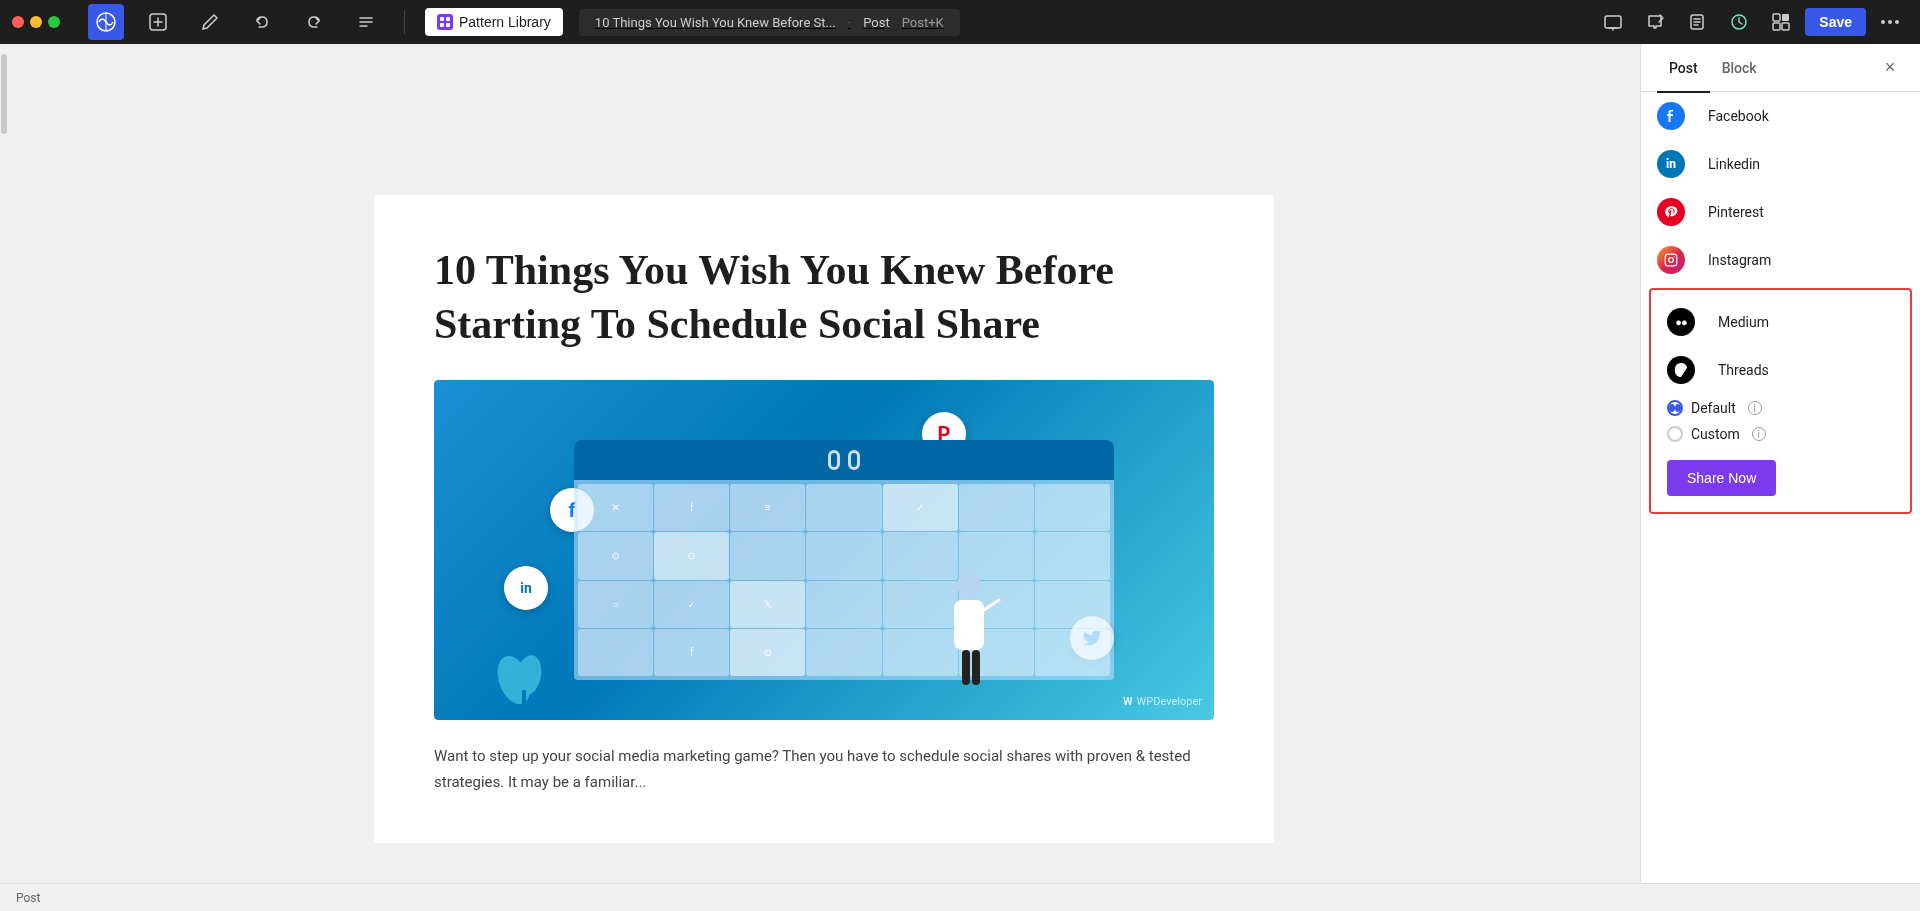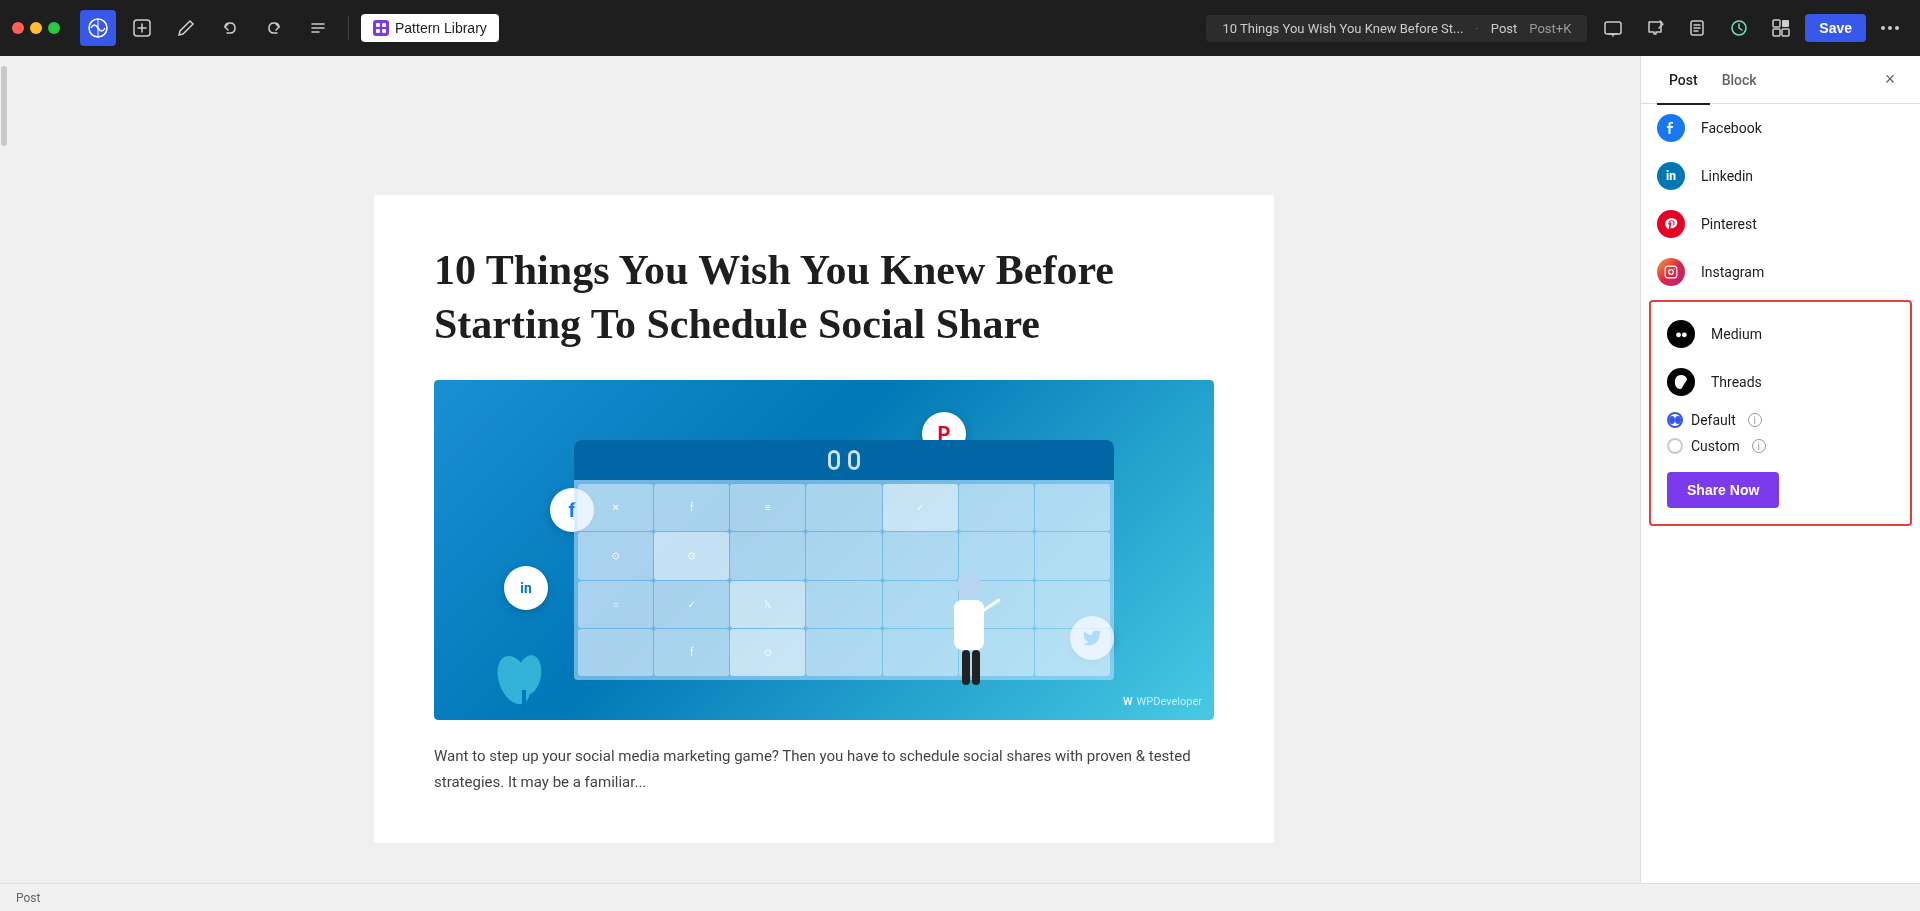--- a/index.html
+++ b/index.html
@@ -1,25 +1,25 @@
 <!DOCTYPE html>
 <html><head>
   <meta charset="utf-8">
   <style>
     * { box-sizing: border-box; margin: 0; padding: 0; }
     body { font-family: -apple-system, BlinkMacSystemFont, 'Segoe UI', Roboto, sans-serif; background: #f0f0f1; width: 1920px; height: 911px; overflow: hidden; display: flex; flex-direction: column; }
 
     
     .toolbar {
-      height: 56px;
+      height: 44px;
       background: #1e1e1e;
       display: flex;
       align-items: center;
       padding: 4px 12px;
-      gap: 8px;
+      gap: 16px;
       flex-shrink: 0;
     }
     .wp-logo {
       width: 36px; height: 36px;
       background: #3858e9;
       border-radius: 4px;
       display: flex; align-items: center; justify-content: center;
       color: white; font-size: 18px; font-weight: bold;
       flex-shrink: 0;
     }
@@ -49,21 +49,22 @@
       width: 16px; height: 16px;
       background: #7c3aed;
       border-radius: 3px;
       display: flex; align-items: center; justify-content: center;
       color: white; font-size: 10px;
     }
     .toolbar-center {
       flex: 1;
       display: flex;
       align-items: center;
-      justify-content: flex-end;
+      justify-content: flex-start;
+      text-decoration: underline;
     }
     .post-info-bar {
       background: #2c2c2c;
       border-radius: 4px;
       padding: 6px 16px;
       display: flex; align-items: center; gap: 12px;
       color: #ccc;
       font-size: 13px;
     }
     .post-info-bar .separator { color: #666; }
@@ -259,21 +260,21 @@
       text-transform: uppercase;
       letter-spacing: 0.5px;
     }
 
     .platform-list {
       padding: 0 8px;
     }
     .platform-item {
       display: flex;
       align-items: center;
-      gap: 16px;
+      gap: 23px;
       padding: 10px 8px;
       border-radius: 4px;
       cursor: pointer;
       font-size: 14px;
       color: #1e1e1e;
     }
 
     .platform-icon {
       width: 28px; height: 28px;
       border-radius: 50%;
@@ -343,21 +344,21 @@
       margin-left: 4px;
     }
 
     .share-now-btn {
       background: #7c3aed;
       color: white;
       border: none;
       border-radius: 4px;
       padding: 10px 20px;
       font-size: 14px;
-      font-weight: 700;
+      font-weight: 400;
       cursor: pointer;
       margin: 12px 16px 8px;
       display: block;
       text-align: center;
     }
 
     
     .status-bar {
       height: 28px;
       background: #f0f0f1;

